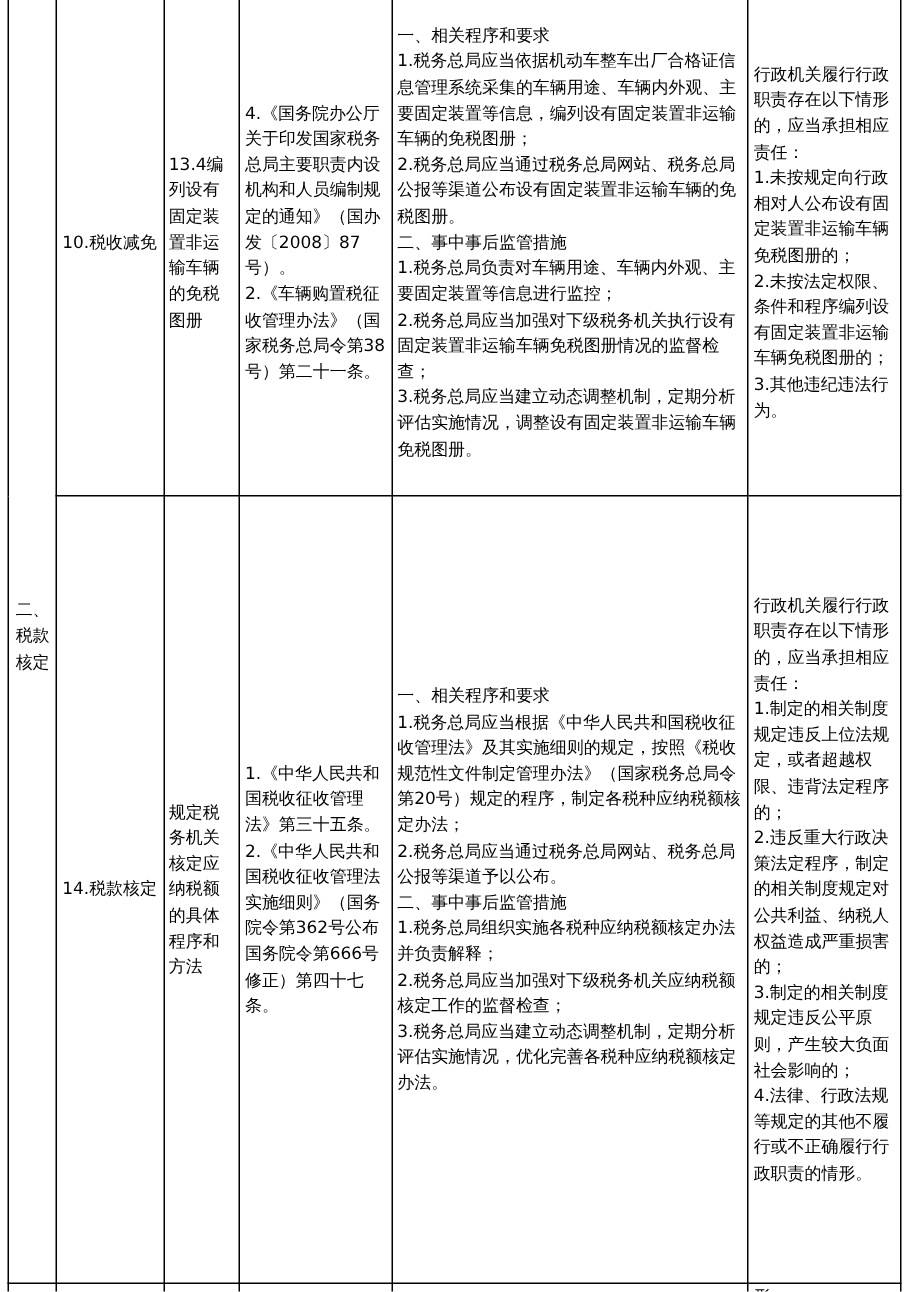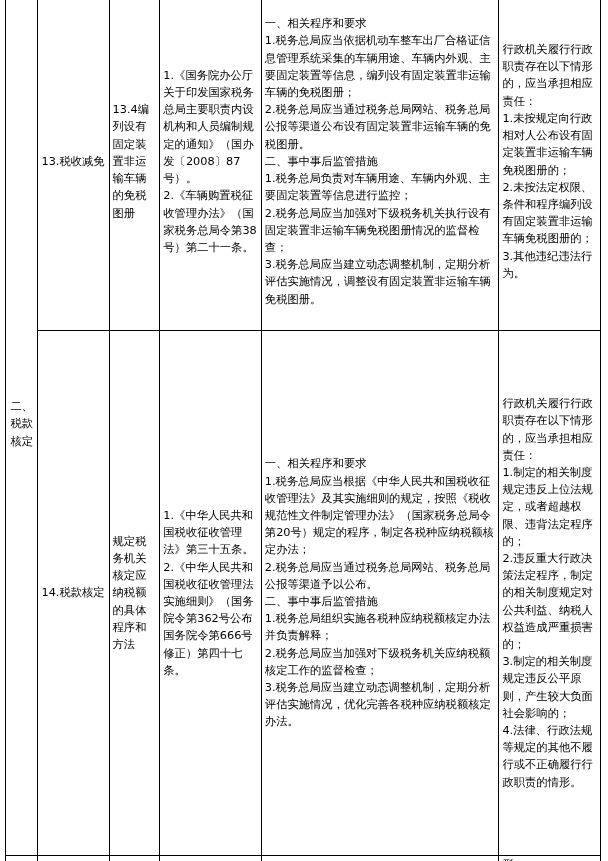--- a/index.html
+++ b/index.html
@@ -93,27 +93,27 @@
         <col class="c4">
         <col class="c5">
         <col class="c6">
     </colgroup>
     <tbody>
       <tr>
         <td class="c1 cell-vert" rowspan="2">
           <span class="pre">二、税款核定</span>
         </td>
         <td class="c2 cell-center row-tall-1">
-          <span class="pre">13.税收减免</span>
+          <span class="pre">10.税收减免</span>
         </td>
         <td class="c3 cell-narrow">
           <span class="pre">13.4编列设有固定装置非运输车辆的免税图册</span>
         </td>
         <td class="c4 cell-wrap-mid">
-          <span class="pre">1.《国务院办公厅关于印发国家税务总局主要职责内设机构和人员编制规定的通知》（国办发〔2008〕87号）。
+          <span class="pre">4.《国务院办公厅关于印发国家税务总局主要职责内设机构和人员编制规定的通知》（国办发〔2008〕87号）。
 2.《车辆购置税征收管理办法》（国家税务总局令第38号）第二十一条。</span>
         </td>
         <td class="c5 cell-wrap-mid">
           <span class="pre">一、相关程序和要求
 1.税务总局应当依据机动车整车出厂合格证信息管理系统采集的车辆用途、车辆内外观、主要固定装置等信息，编列设有固定装置非运输车辆的免税图册；
 2.税务总局应当通过税务总局网站、税务总局公报等渠道公布设有固定装置非运输车辆的免税图册。
 二、事中事后监管措施
 1.税务总局负责对车辆用途、车辆内外观、主要固定装置等信息进行监控；
 2.税务总局应当加强对下级税务机关执行设有固定装置非运输车辆免税图册情况的监督检查；
 3.税务总局应当建立动态调整机制，定期分析评估实施情况，调整设有固定装置非运输车辆免税图册。</span>

